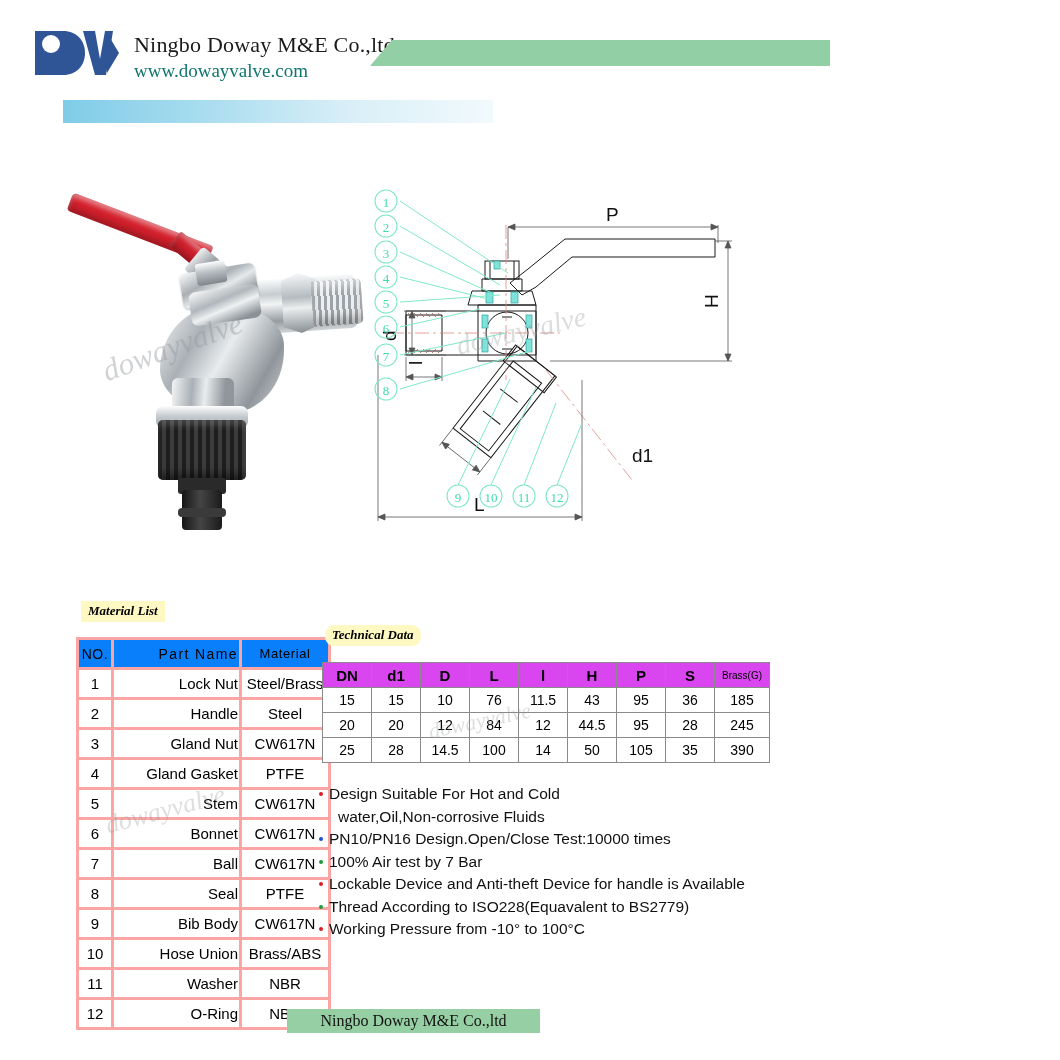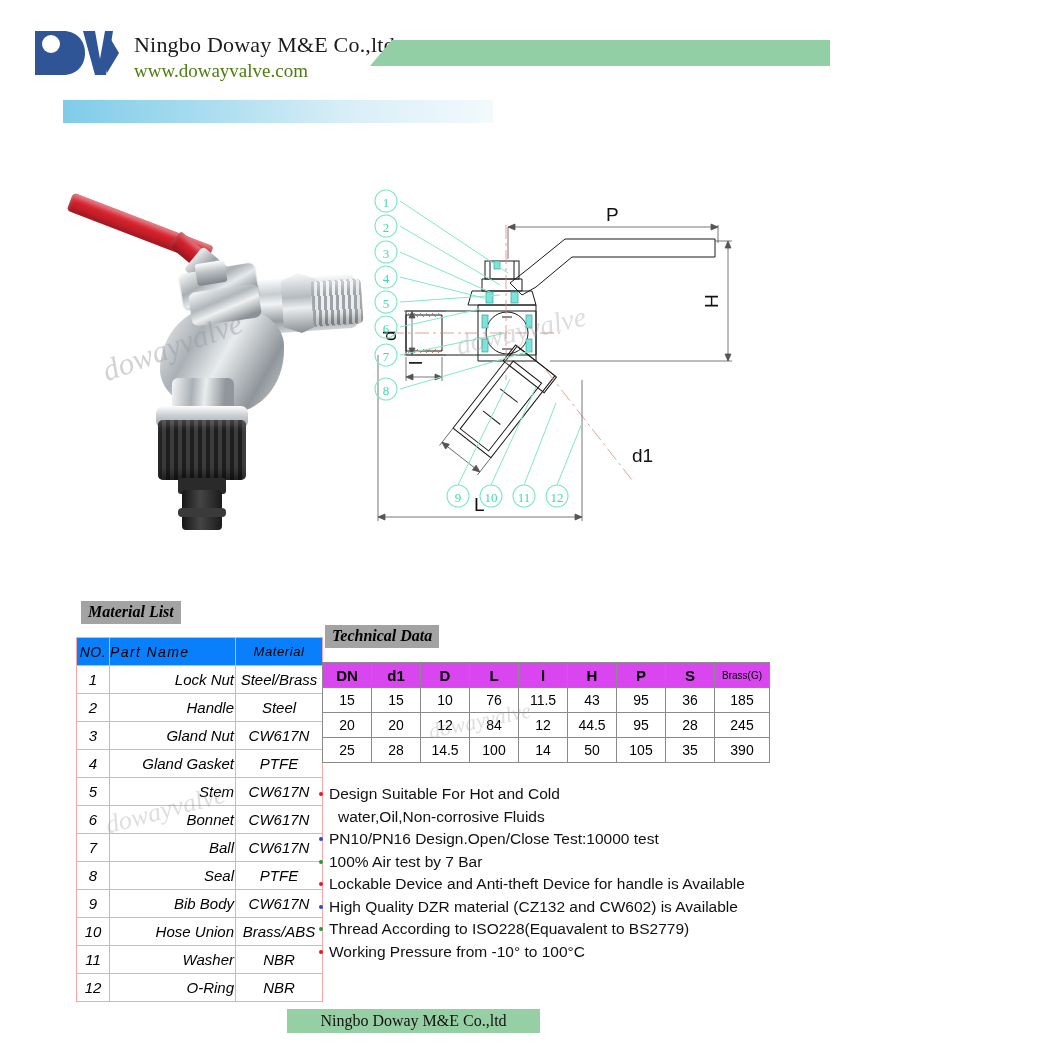--- a/index.html
+++ b/index.html
@@ -10,21 +10,21 @@
 
   
   #header{position:absolute;left:0;top:0;width:1060px;height:140px;}
   #logo-mark{position:absolute;left:33px;top:29px;width:92px;height:48px;}
   #company-block{position:absolute;left:134px;top:32px;}
   .company-name{
     font-family:"Liberation Serif", serif;font-size:22px;color:#1a1a1a;
     line-height:26px;white-space:nowrap;letter-spacing:.2px;
   }
   .company-url{
-    font-family:"Liberation Serif", serif;font-size:19px;color:#4d7c0f;
+    font-family:"Liberation Serif", serif;font-size:19px;color:#0f766e;
     line-height:25px;white-space:nowrap;
   }
   #green-band{
     position:absolute;left:370px;top:40px;width:460px;height:26px;
     background:#93cfa5;
     clip-path:polygon(22px 0,100% 0,100% 100%,0 100%);
   }
   #blue-band{
     position:absolute;left:63px;top:100px;width:430px;height:23px;
     background:linear-gradient(to right,#7fcce8 0%,#a8dcef 32%,#d8eef7 66%,#f2fafd 100%);
@@ -117,40 +117,40 @@
   }
 
   
   #drawing{position:absolute;left:360px;top:165px;width:420px;height:390px;}
   #drawing svg{position:absolute;left:0;top:0;}
   .callout-text{font-family:"Liberation Serif", serif;font-size:13px;fill:#3ddcae;}
   .dim-text{font-family:"Liberation Sans", sans-serif;font-size:19px;fill:#111;}
 
   
   .sec-title{
-    position:absolute;background:#a3a3a3;color:#000;
+    position:absolute;background:#fef9c3;color:#000;
     font-family:"Liberation Serif", serif;font-style:italic;font-weight:bold;
-    font-size:16px;padding:2px 7px 3px 7px;white-space:nowrap;
+    font-size:13px;padding:2px 7px 3px 7px;white-space:nowrap;
   }
   #material-title{left:81px;top:601px;}
-  #technical-title{left:325px;top:625px;}
+  #technical-title{left:325px;top:625px;border-radius:9px;}
 
   
   #material-table{
     position:absolute;left:76px;top:637px;border-collapse:collapse;
     background:#fff;
   }
   #material-table td,#material-table th{
-    border:1px solid #fca5a5;font-size:15px;color:#000;
-    text-align:center;font-weight:normal;height:25px;font-style:italic;
+    border:3px solid #fca5a5;font-size:15px;color:#000;
+    text-align:center;font-weight:normal;height:25px;
   }
   #material-table thead th{background:#0a7ffb;font-size:14px;letter-spacing:.6px;}
   #material-table .c-no{width:30px;}
   #material-table .c-part{width:108px;text-align:right;padding-left:16px;}
-  #material-table thead .c-part{text-align:left;padding-left:0;letter-spacing:1.4px;}
+  #material-table thead .c-part{text-align:right;padding-left:0;letter-spacing:1.4px;}
   #material-table .c-mat{width:84px;}
   #material-table thead .c-mat{font-size:13px;}
 
   
   #technical-table{
     position:absolute;left:322px;top:662px;border-collapse:collapse;background:#fff;
   }
   #technical-table td,#technical-table th{
     border:1px solid #8a8a8a;font-size:14px;color:#000;text-align:center;
     font-weight:normal;height:22px;width:46px;
@@ -515,23 +515,22 @@
         <td class="w-col">390</td>
       </tr>
     </tbody>
 </table>
 
 <div class="tbl-wm" id="wm-tech">dowayvalve</div>
 
 <div id="features">
     <div class="feat"><span class="dot" style="background: rgb(224, 27, 36);"></span><span>Design Suitable For Hot and Cold</span></div>
     <div class="feat cont"><span>water,Oil,Non-corrosive Fluids</span></div>
-    <div class="feat"><span class="dot" style="background: rgb(26, 79, 214);"></span><span>PN10/PN16 Design.Open/Close Test:10000 test</span></div>
+    <div class="feat"><span class="dot" style="background: rgb(26, 79, 214);"></span><span>PN10/PN16 Design.Open/Close Test:10000 times</span></div>
     <div class="feat"><span class="dot" style="background: rgb(26, 158, 60);"></span><span>100% Air test by 7 Bar</span></div>
     <div class="feat"><span class="dot" style="background: rgb(224, 27, 36);"></span><span>Lockable Device and Anti-theft Device for handle is Available</span></div>
-    <div class="feat"><span class="dot" style="background: rgb(26, 79, 214);"></span><span>High Quality DZR material (CZ132 and CW602) is Available</span></div>
     <div class="feat"><span class="dot" style="background: rgb(26, 158, 60);"></span><span>Thread According to ISO228(Equavalent to   BS2779)</span></div>
     <div class="feat"><span class="dot" style="background: rgb(224, 27, 36);"></span><span>Working Pressure from -10° to 100°C</span></div>
   </div>
 
 <div id="footer-banner">
   <span>Ningbo Doway M&amp;E Co.,ltd</span>
 </div>
 
 </body></html>

